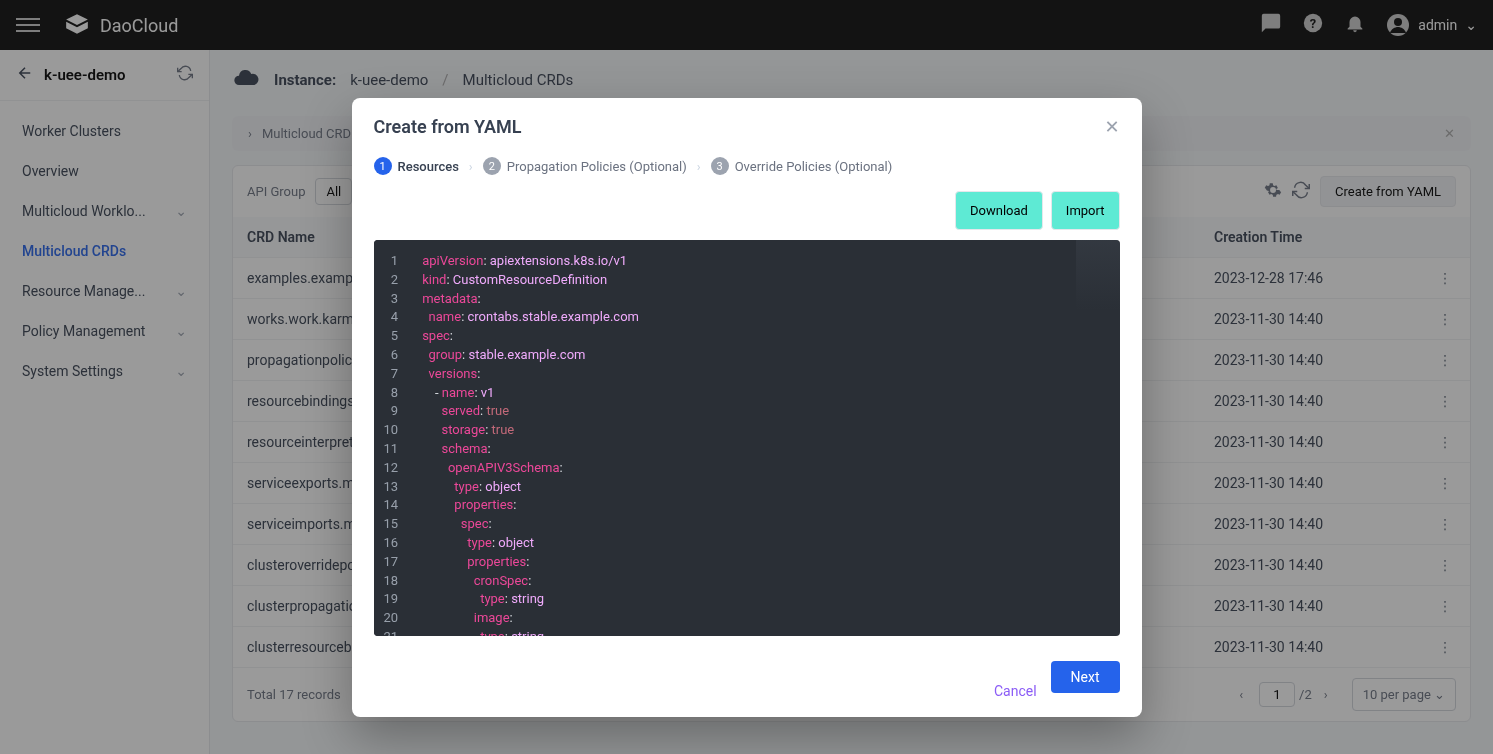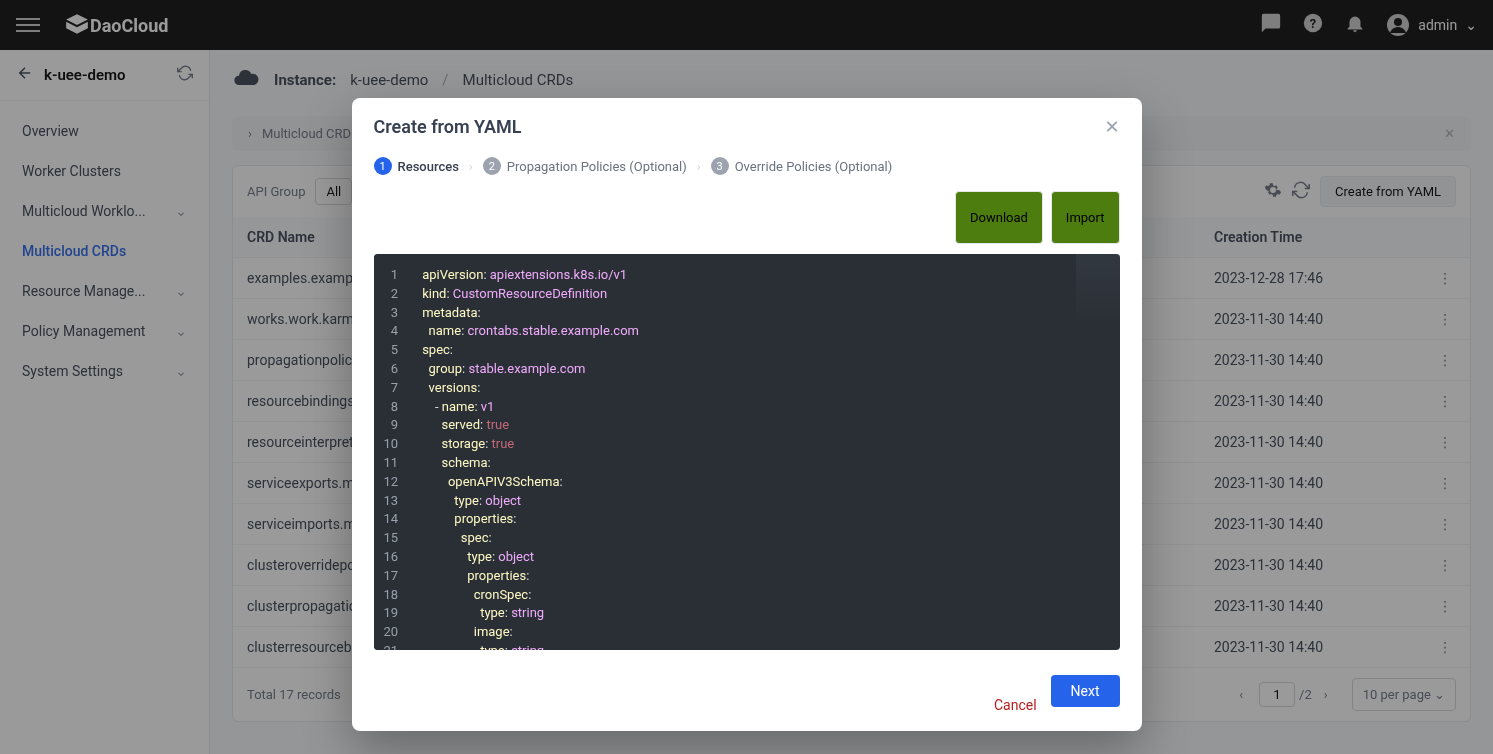--- a/index.html
+++ b/index.html
@@ -1,21 +1,21 @@
 <!DOCTYPE html>
 <html><head>
 <meta charset="utf-8">
 <style>
 * { margin: 0; padding: 0; box-sizing: border-box; font-family: -apple-system, BlinkMacSystemFont, "Segoe UI", Roboto, sans-serif; }
 body { background: #f5f7fa; width: 1493px; height: 754px; overflow: hidden; position: relative; }
 
 .topbar { background: #0a0a0a; height: 50px; display: flex; align-items: center; padding: 0 16px; color: #fff; }
 .topbar .menu-icon { width: 24px; height: 24px; cursor: pointer; display: flex; flex-direction: column; justify-content: center; gap: 4px; margin-right: 24px; }
 .topbar .menu-icon span { height: 2px; background: #ccc; }
-.topbar .logo { display: flex; align-items: center; font-size: 18px; font-weight: 700; }
+.topbar .logo { display: flex; align-items: center; gap: 10px; font-size: 18px; font-weight: 400; }
 .topbar .spacer { flex: 1; }
 .topbar .right-icons { display: flex; align-items: center; gap: 20px; }
 .topbar .icon-btn svg { width: 22px; height: 22px; fill: #ccc; }
 .topbar .user { display: flex; align-items: center; gap: 8px; font-size: 14px; }
 
 .main-wrap { display: flex; height: calc(754px - 50px); border-radius: 8px; }
 
 .sidebar { width: 210px; background: #fff; border-right: 1px solid #e5e7eb; }
 .sidebar-header { display: flex; align-items: center; padding: 14px 16px; gap: 10px; border-bottom: 1px solid #eef0f3; }
 .sidebar-header .back svg { width: 18px; height: 18px; }
@@ -62,32 +62,32 @@
 
 .steps { display: flex; align-items: center; gap: 10px; padding: 10px 22px 16px; font-size: 13px; }
 .step { display: flex; align-items: center; gap: 6px; }
 .step .num { width: 18px; height: 18px; border-radius: 50%; background: #9ca3af; color: #fff; font-size: 11px; display: flex; align-items: center; justify-content: center; }
 .step.active .num { background: #2563eb; }
 .step .txt { color: #6b7280; }
 .step.active .txt { color: #374151; font-weight: 500; }
 .step-sep { color: #cbd5e1; }
 
 .modal-actions { display: flex; justify-content: flex-end; gap: 8px; padding: 0 22px 10px; }
-.modal-actions button { border: 1px solid #e5e7eb; background: #4d7c0f; padding: 18px 14px; border-radius: 4px; font-size: 13px; cursor: pointer; }
+.modal-actions button { border: 1px solid #e5e7eb; background: #5eead4; padding: 11px 14px; border-radius: 4px; font-size: 13px; cursor: pointer; }
 
 .editor { margin: 0 22px; background: #2a2f36; border-radius: 4px; font-family: "Menlo","Consolas",monospace; font-size: 13px; height: 396px; overflow: hidden; display: flex; position: relative; }
 .gutter { background: #2a2f36; color: #98a0ab; text-align: right; padding: 12px 10px; line-height: 18.8px; user-select: none; }
 .code { padding: 12px 14px; line-height: 18.8px; color: #dadee3; flex: 1; white-space: pre; }
-.kw { color: #fef9c3; }
+.kw { color: #ec4899; }
 .val { color: #f0abfc; }
 .bl { color: #c26979; }
 .minimap { position:absolute; right:0; top:0; width:44px; height:70px; opacity:0.55; background:linear-gradient(#3a4049,#2a2f36); }
 
 .modal-foot { display: flex; justify-content: flex-end; gap: 14px; padding: 18px 22px; align-items: center; }
-.modal-foot .cancel { color: #b91c1c; cursor: pointer; font-size: 14px; background:none; border:none;margin-top:29px; }
+.modal-foot .cancel { color: #8b5cf6; cursor: pointer; font-size: 14px; background:none; border:none;margin-top:29px; }
 .modal-foot .next { background: #2563eb; color: #fff; border: none; padding: 8px 20px; border-radius: 4px; font-size: 14px; cursor: pointer; }
 </style>
 </head>
 <body>
 
 <div class="topbar">
   <div class="menu-icon">
       <span></span>
       <span></span>
       <span></span>
@@ -129,24 +129,24 @@
             <path d="M19 12H5m7-7l-7 7 7 7"></path>
           </svg></div>
       <div class="title">k-uee-demo</div>
       <div class="refresh"><svg viewBox="0 0 24 24" fill="none" stroke="#6b7280" stroke-width="2">
             <path d="M1 4v6h6M23 20v-6h-6"></path>
             <path d="M20.5 9A8 8 0 006 5.3L1 10m22 4l-5 4.7A8 8 0 013.5 15"></path>
           </svg></div>
     </div>
     <div class="side-nav" id="side-nav">
         <div class="side-item">
+          <span>Worker Clusters</span>
+        </div>
+        <div class="side-item">
           <span>Overview</span>
-        </div>
-        <div class="side-item">
-          <span>Worker Clusters</span>
         </div>
         <div class="side-item">
           <span>Multicloud Worklo...</span>
           <span class="chev">⌄</span>
         </div>
         <div class="side-item active">
           <span>Multicloud CRDs</span>
         </div>
         <div class="side-item">
           <span>Resource Manage...</span>

